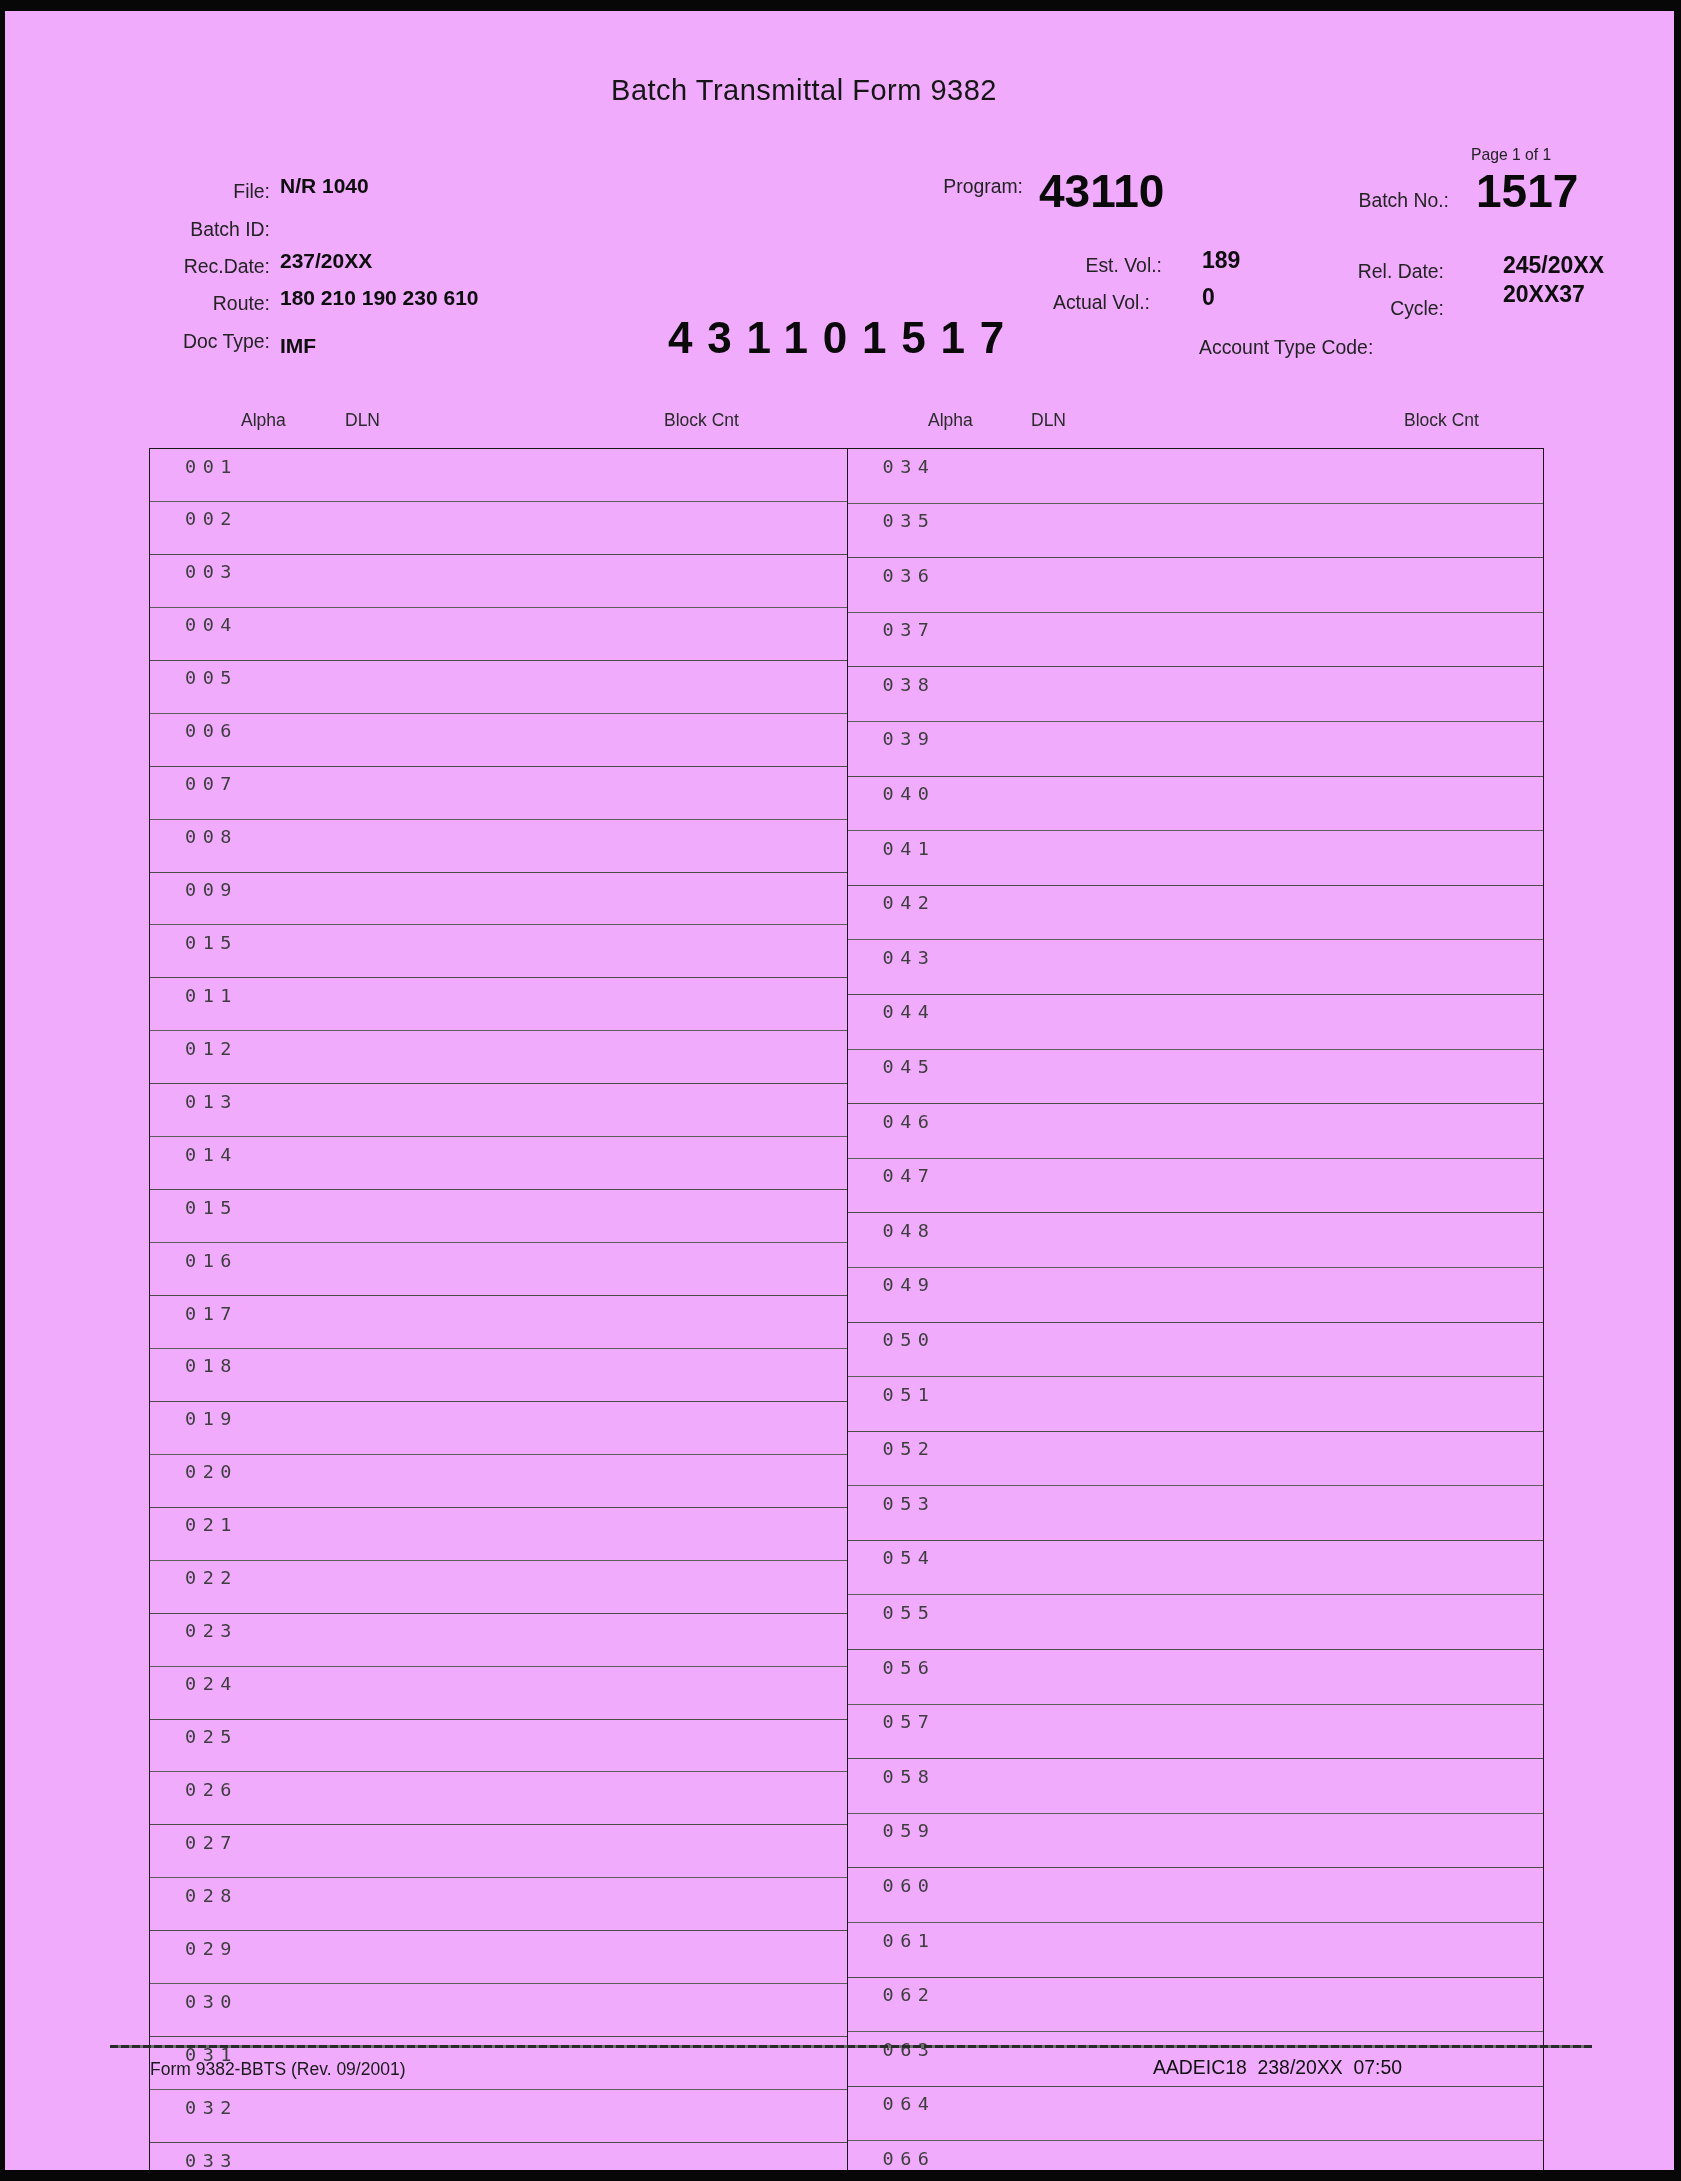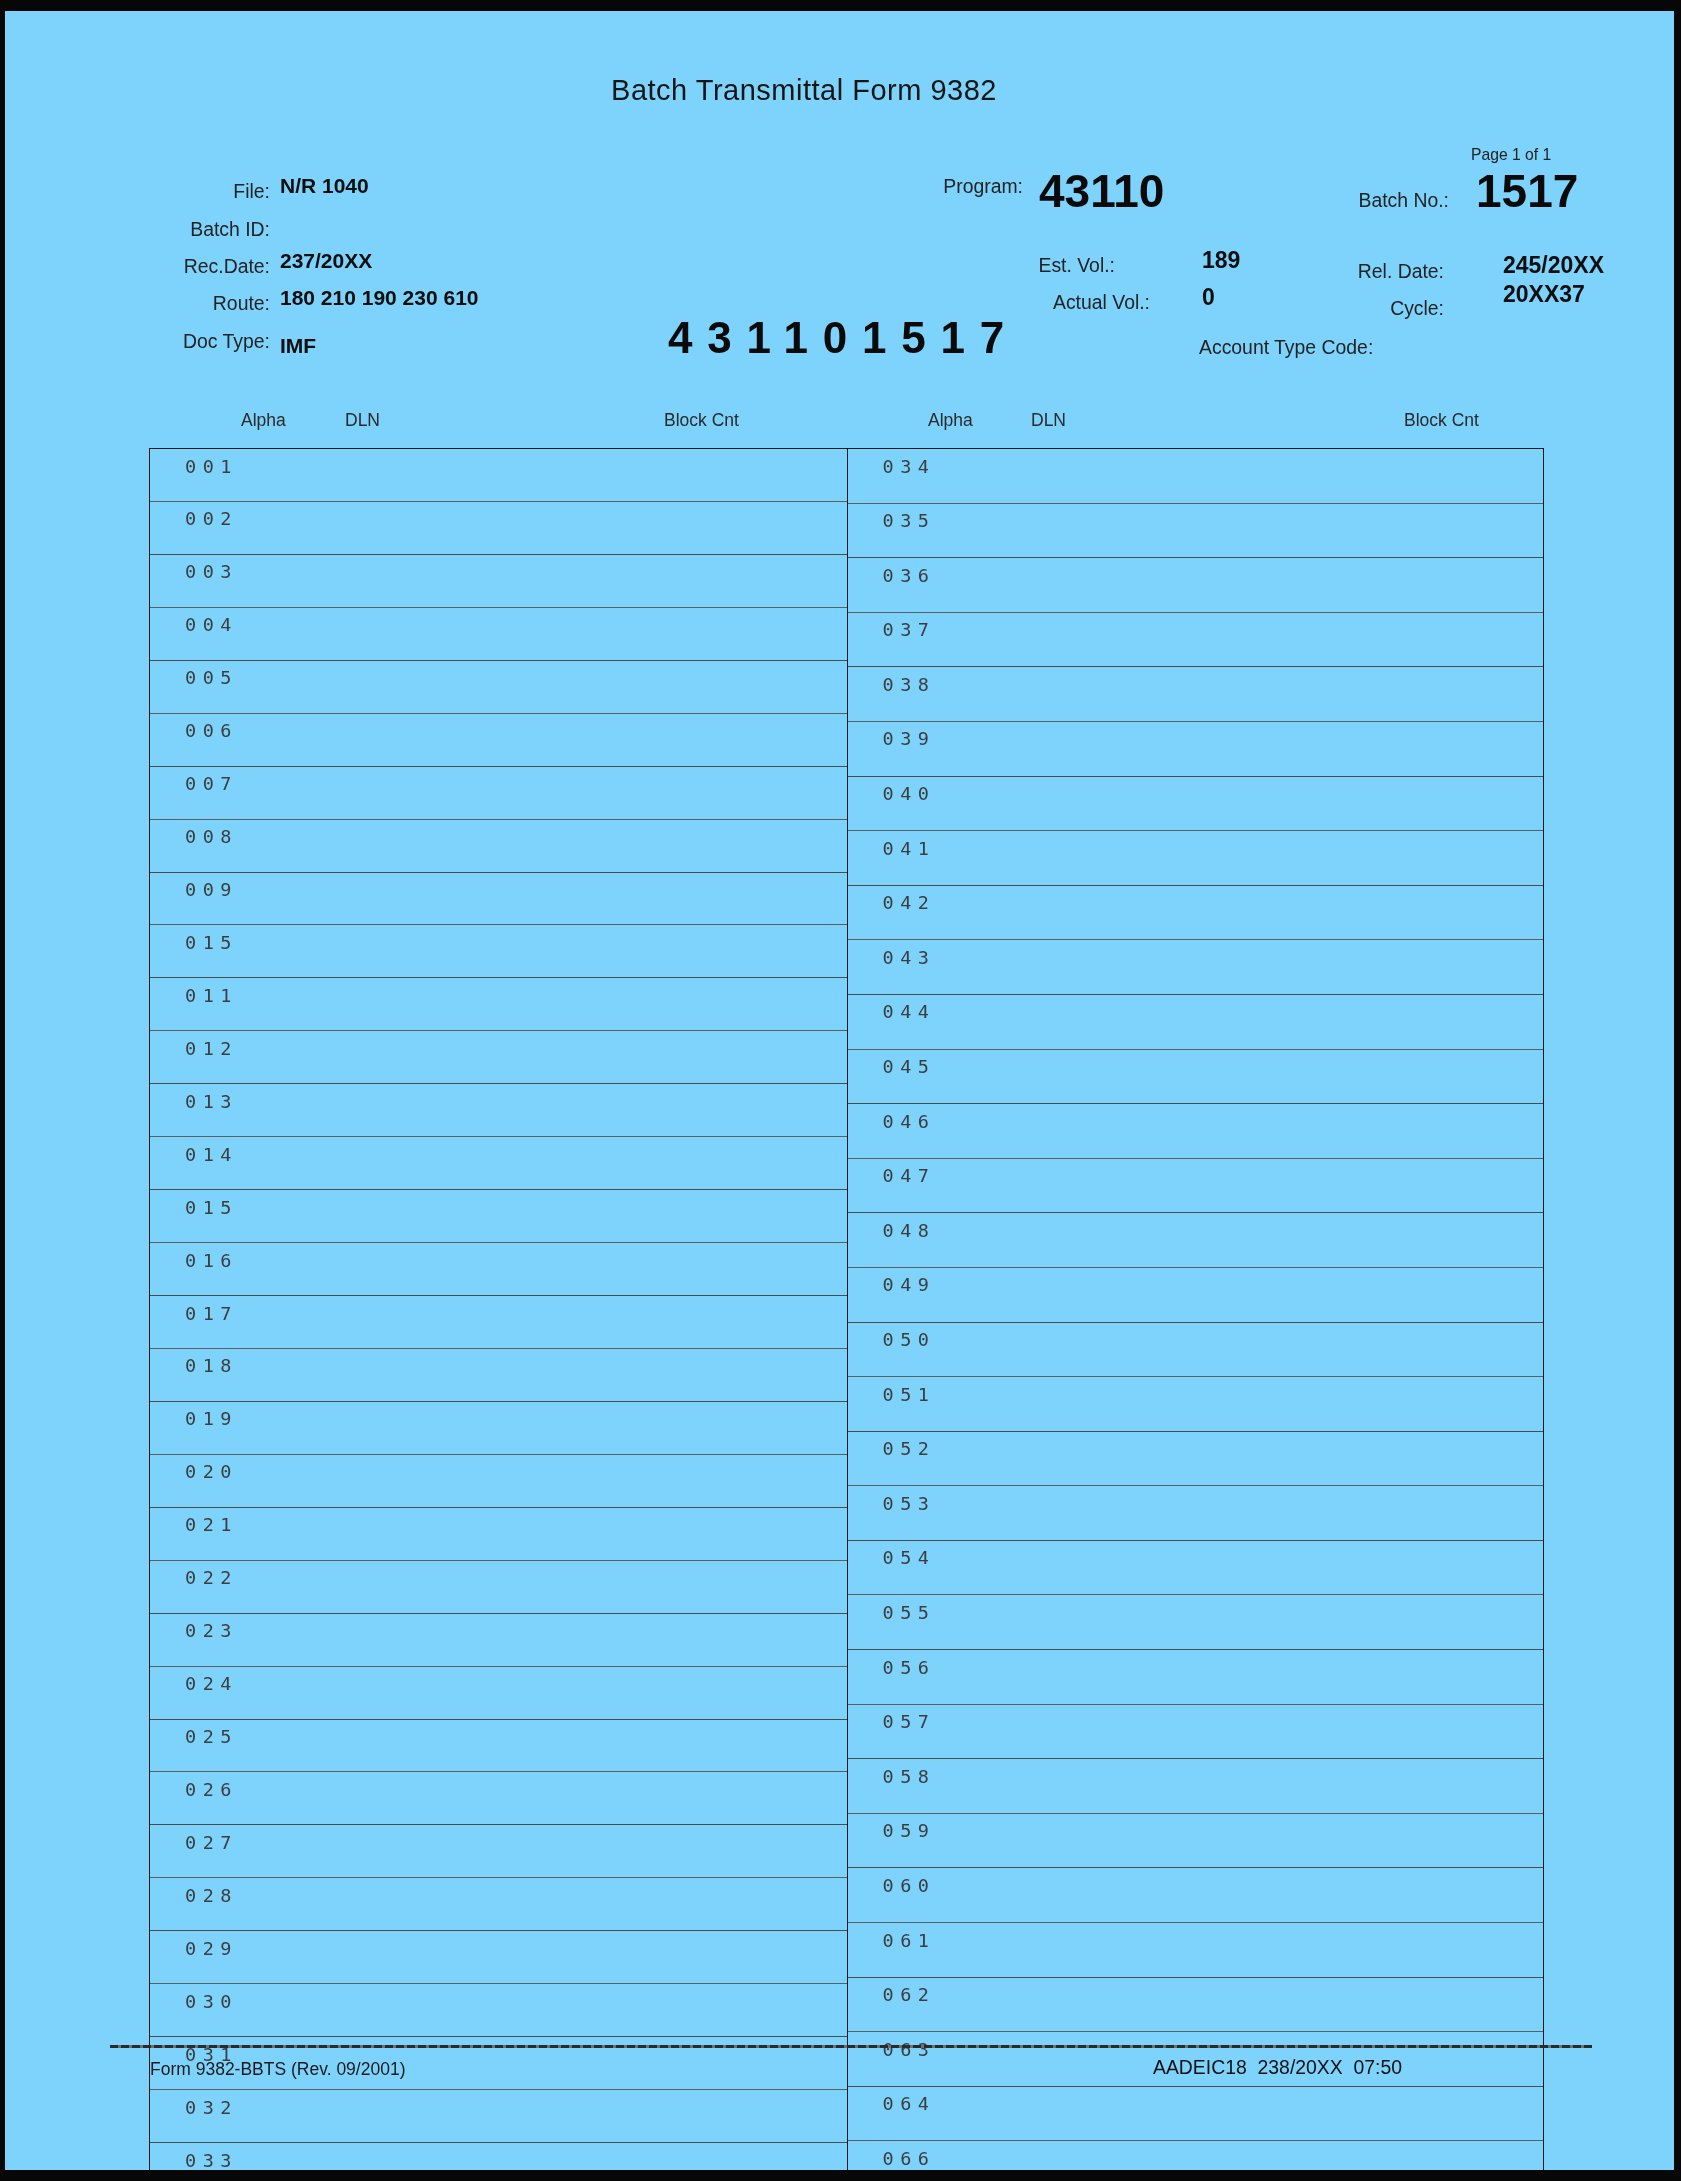--- a/index.html
+++ b/index.html
@@ -1,17 +1,17 @@
 <!DOCTYPE html>
 <html style="font-size:14.8px"><head>
 <meta charset="utf-8">
 <style>
   html,body{margin:0;padding:0;background:#e8e8e8;}
   .page{
-    position:relative;width:1682px;height:2182px;background:#7dd3fc;
+    position:relative;width:1682px;height:2182px;background:#f0abfc;
     box-sizing:border-box;border:solid #070707;border-width:11px 8.3px 12px 5.5px;
     font-family:"Liberation Sans",sans-serif;color:#1c1c1c;overflow:hidden;
   }
   .abs{position:absolute;}
   .title{top:63px;left:572px;width:454px;text-align:center;font-size:29px;color:#161616;letter-spacing:0.5px;}
   .pageind{top:135px;left:1466px;font-size:15.7px;color:#222;}
   .lbl{font-size:19.4px;color:#232323;text-align:right;}
   .val{font-size:21px;font-weight:bold;color:#0e0e0e;}
   .bigval{font-size:46px;font-weight:bold;color:#0a0a0a;line-height:1;}
   .midval{font-size:23px;font-weight:bold;color:#0e0e0e;margin-left:40px;}
@@ -56,21 +56,21 @@
   <div class="abs val" style="top:201px;left:275px;"></div>
   <div class="abs val" style="top:238px;left:275px;">237/20XX</div>
   <div class="abs val" style="top:275px;left:275px;">180 210 190 230 610</div>
   <div class="abs val" style="top:323px;left:275px;">IMF</div>
 
   <div class="abs lbl" style="top:164px;left:863px;width:155px;">Program:</div>
   <div class="abs bigval" style="top:157px;left:1034px;">43110</div>
   <div class="abs lbl" style="top:178px;left:1283px;width:161px;">Batch No.:</div>
   <div class="abs bigval" style="top:157px;left:1471px;">1517</div>
 
-  <div class="abs lbl" style="top:243px;left:925px;width:185px;">Est. Vol.:</div>
+  <div class="abs lbl" style="top:243px;left:972px;width:185px;">Est. Vol.:</div>
   <div class="abs midval" style="top:236px;left:1157px;">189</div>
   <div class="abs lbl" style="top:280px;left:960px;width:185px;">Actual Vol.:</div>
   <div class="abs midval" style="top:273px;left:1157px;">0</div>
 
   <div class="abs lbl" style="top:249px;left:1287px;width:152px;">Rel. Date:</div>
   <div class="abs midval" style="top:241px;left:1458px;">245/20XX</div>
   <div class="abs lbl" style="top:286px;left:1287px;width:152px;">Cycle:</div>
   <div class="abs midval" style="top:270px;left:1458px;">20XX37</div>
 
   <div class="abs bigdigits">431101517</div>

